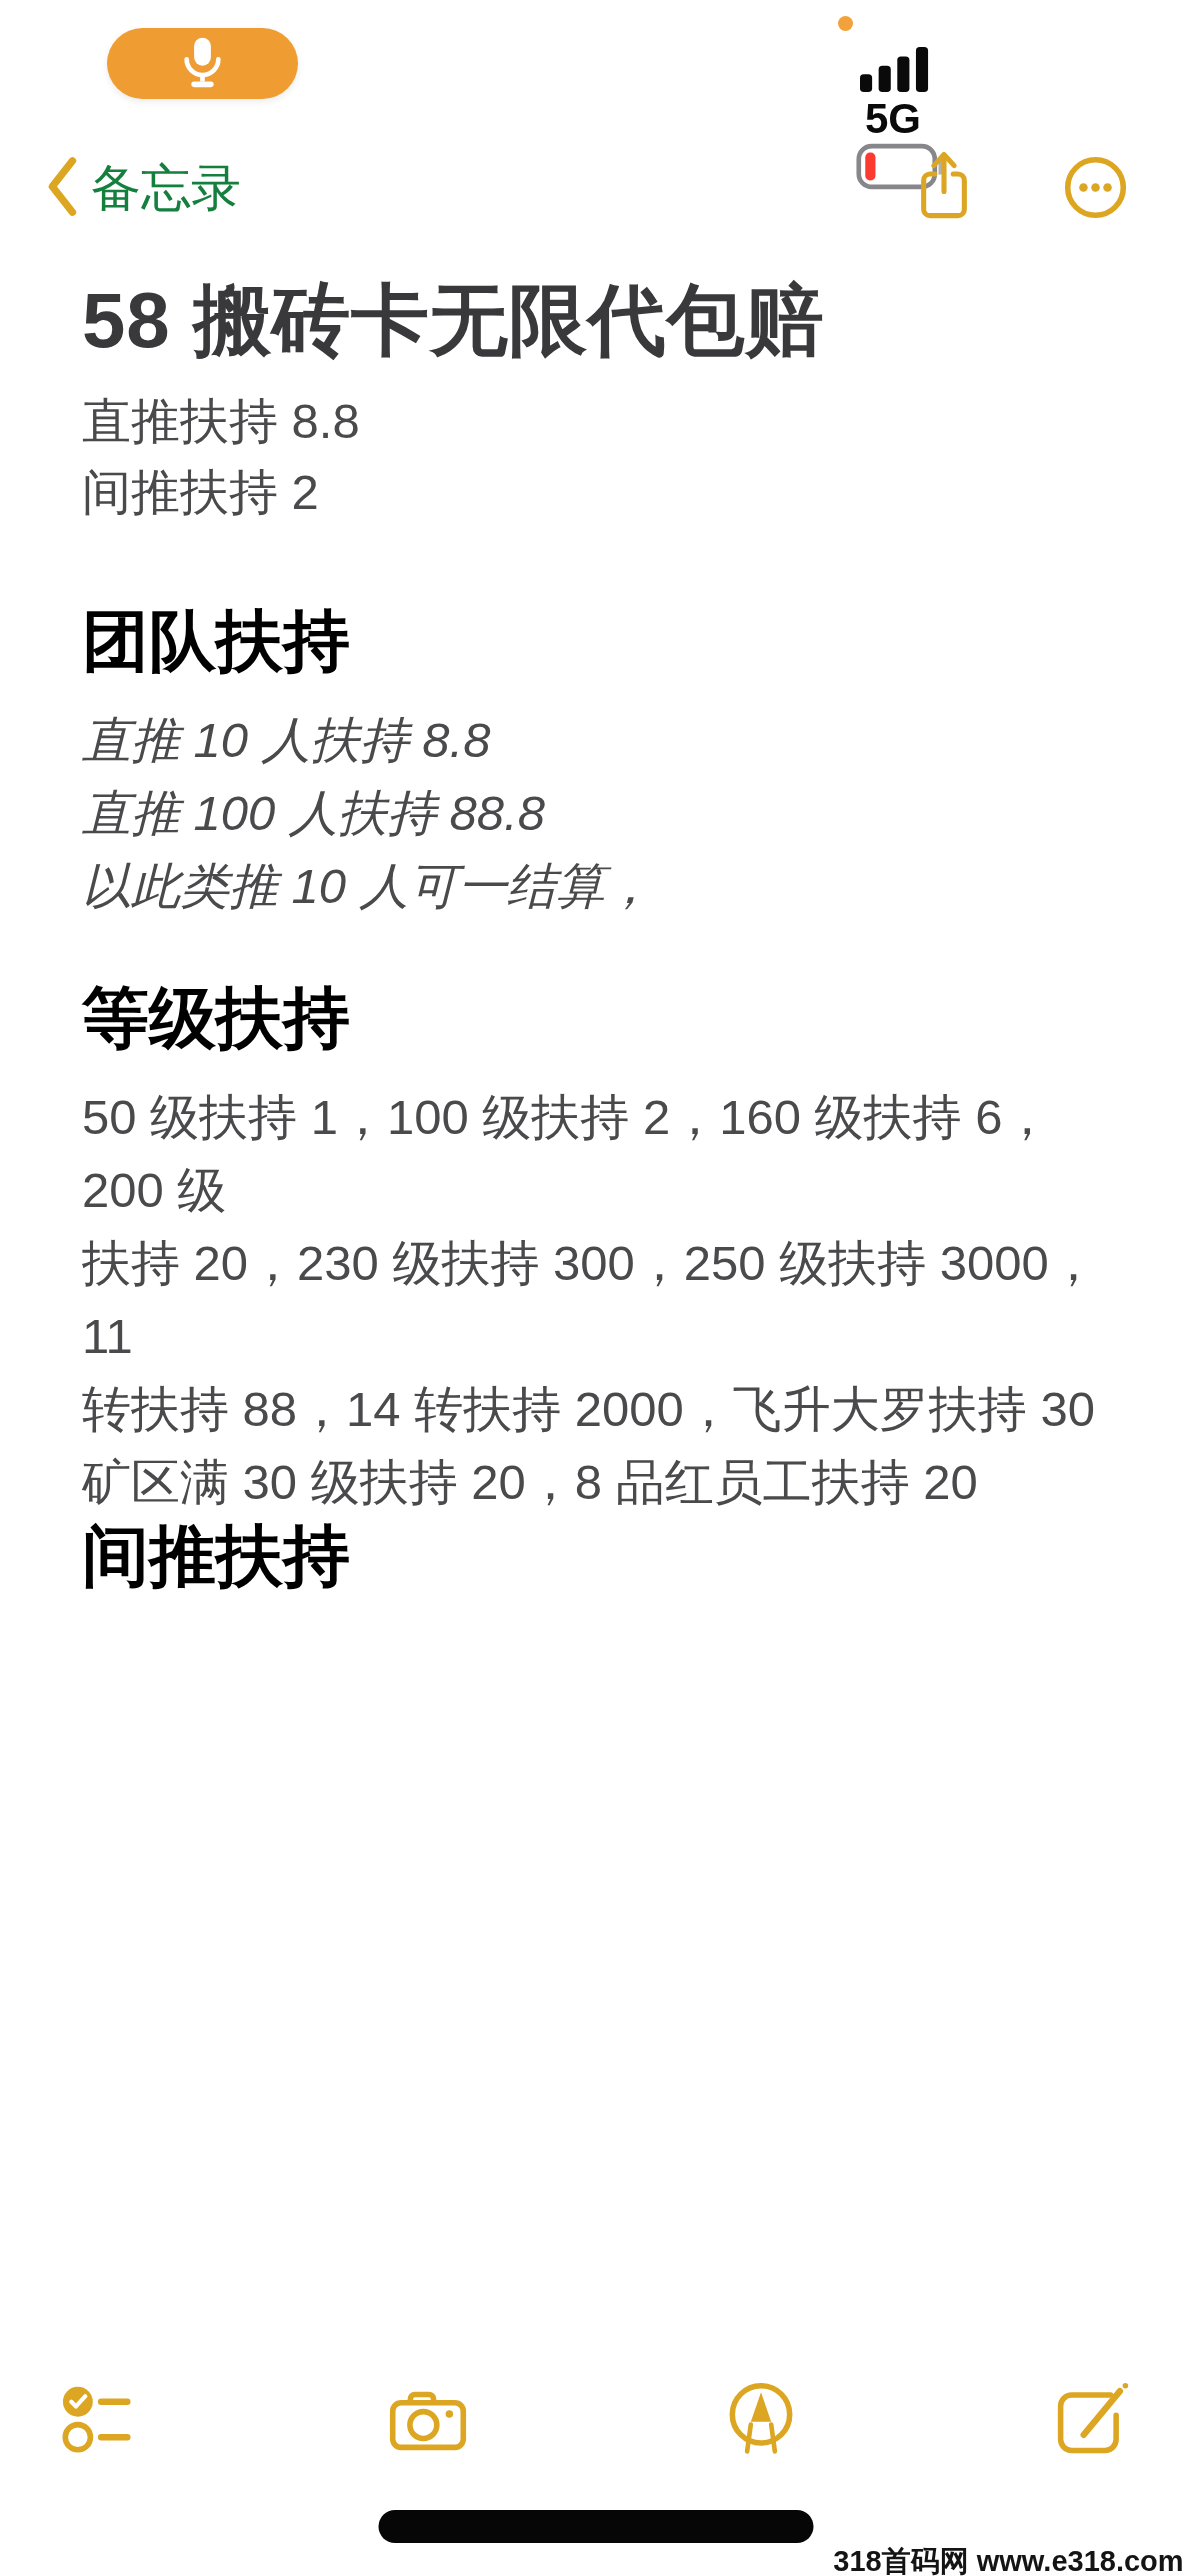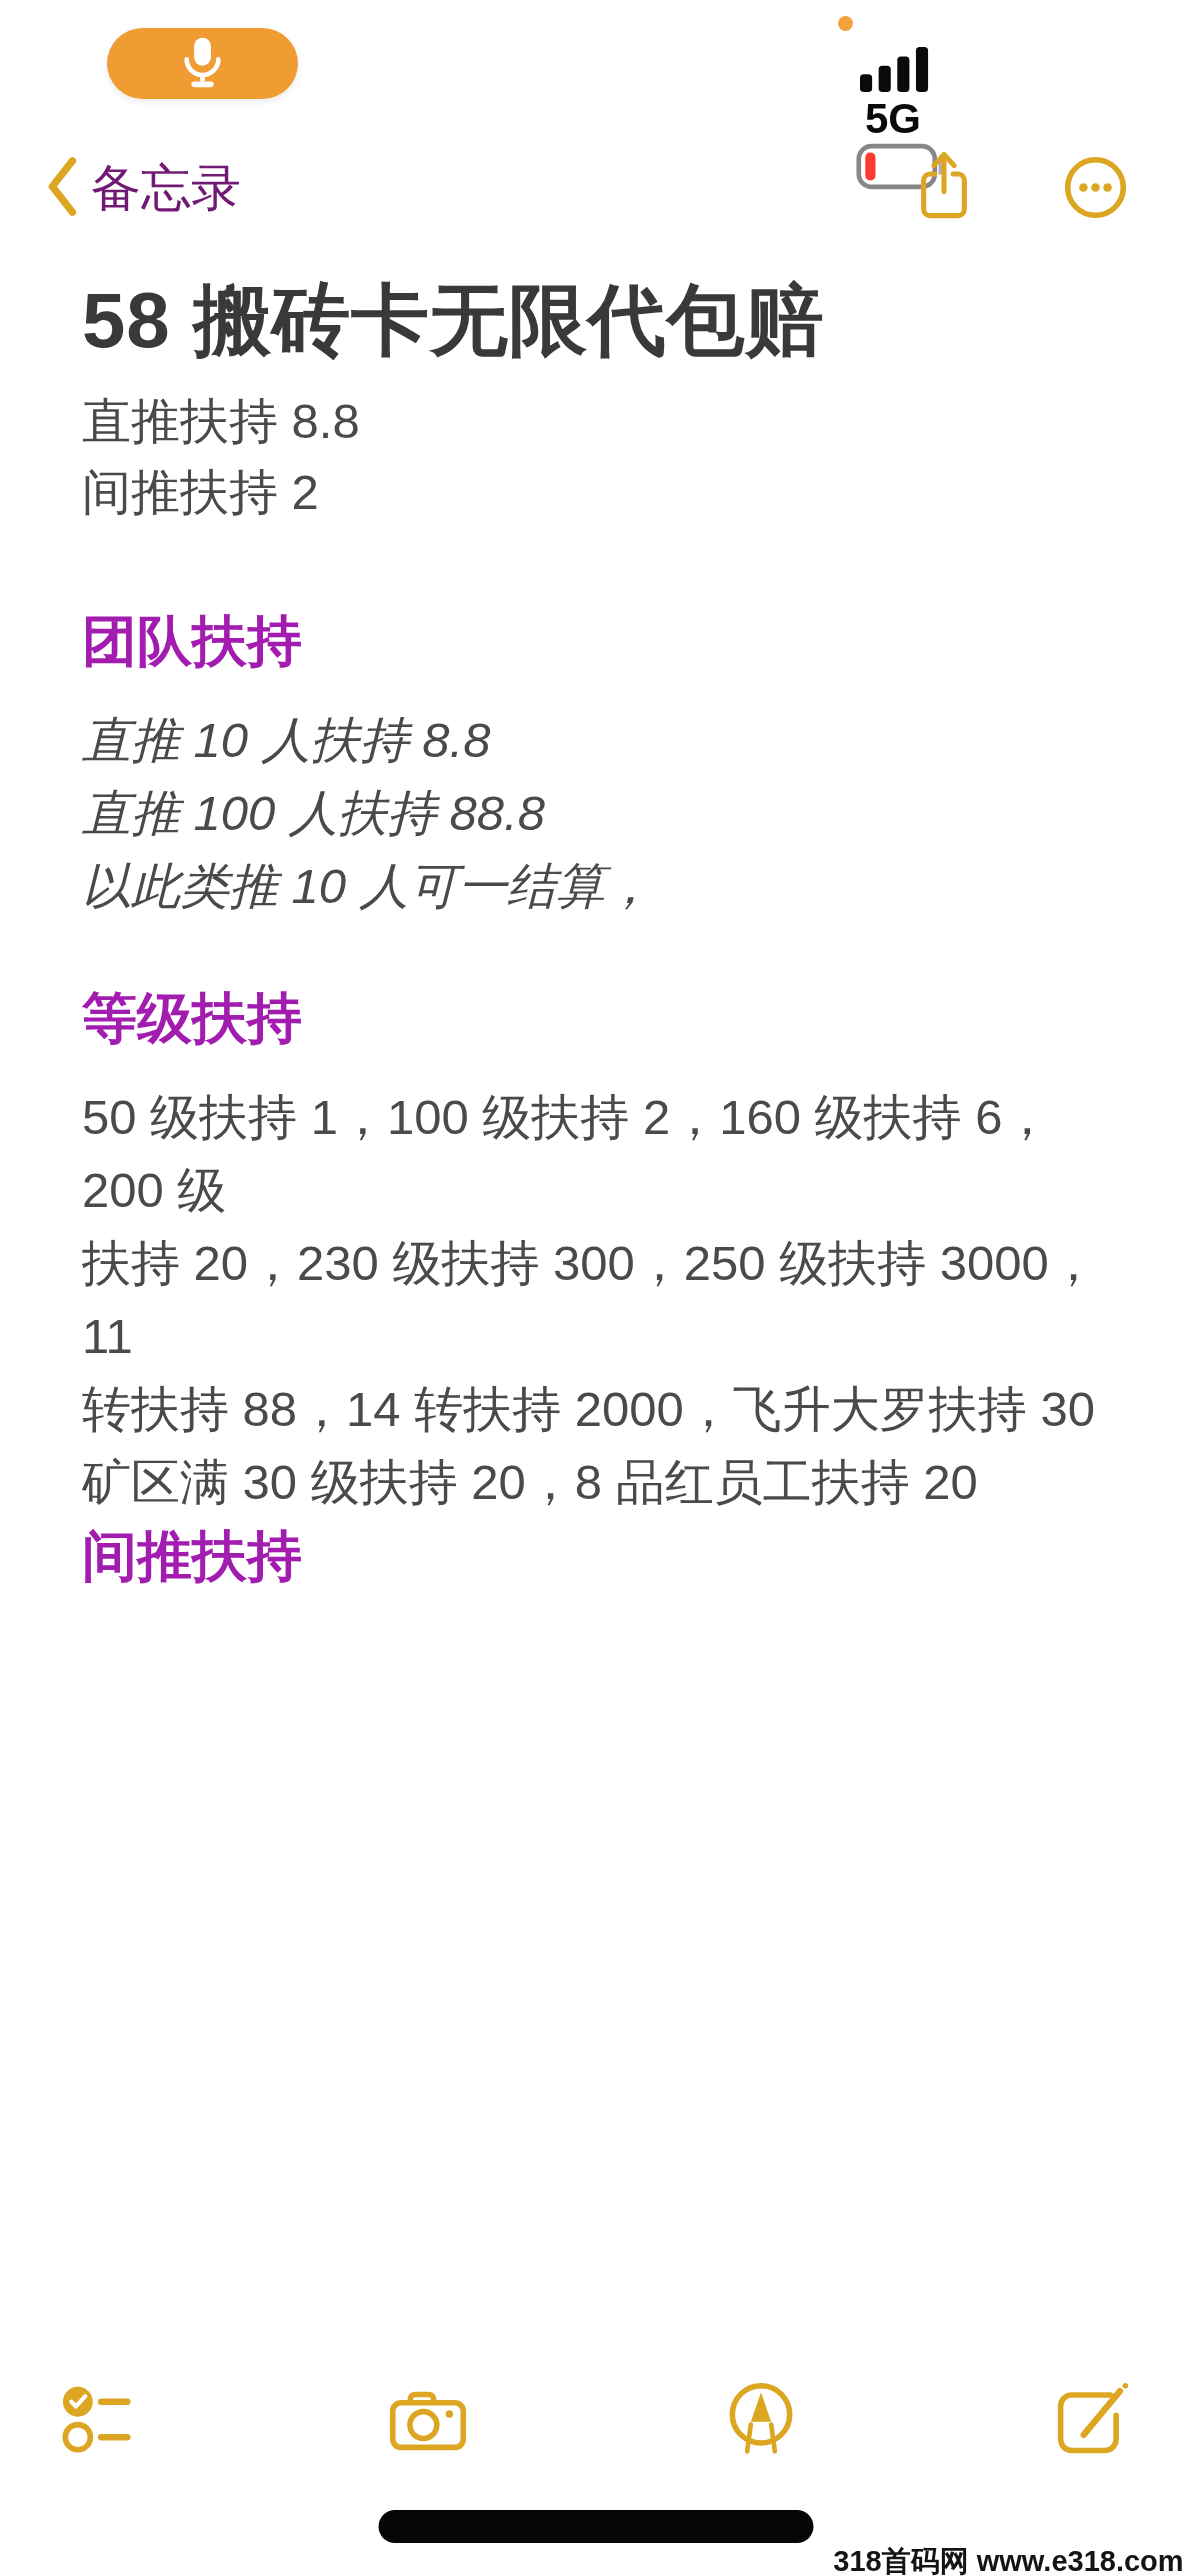--- a/index.html
+++ b/index.html
@@ -19,30 +19,30 @@
     box-shadow:0 2.8px 7.4px rgba(0,0,0,0.08);
   }
   .mic-dot { position:absolute; left:838px; top:16px; width:15px; height:15px; border-radius:50%; background:#F2A23C; }
   .status-right { position:absolute; left:856px; top:47px; height:45px; display:flex; align-items:center;flex-direction:column; }
   .signal { margin-right:13px; }
   .network-label { font-size:42px; font-weight:700; color:#0a0a0a; letter-spacing:0px; margin-right:15px; }
 
   
   .nav-bar { position:absolute; top:149px; left:0; width:1191px; height:107px; }
   .back-button { position:absolute; left:45px; top:5.6px; display:flex; align-items:center; cursor:pointer; }
-  .back-label { color:#701a75; font-size:50px; margin-left:13px; }
+  .back-label { color:#15803d; font-size:50px; margin-left:13px; }
   .share-button { position:absolute; left:916px; top:0px; }
   .more-button { position:absolute; left:1064px; top:7.4px; }
 
   
   .note-body { position:absolute; top:272px; left:82px; width:1047px; color:#4A4A4C; }
   .note-title { font-size:78px; line-height:97px; font-weight:700; color:#39393B; letter-spacing:0.9px; }
   .para { font-size:49px; line-height:73px; white-space:pre-line; }
   .para.intro { margin-top:16.7px; line-height:71px; }
-  .section-heading { font-size:55px; line-height:74px; font-weight:700; color:#a21caf; }
+  .section-heading { font-size:67px; line-height:74px; font-weight:700; color:#000000; }
   .h-team { margin-top:76px; }
   .p-team { margin-top:26px;font-style:italic; }
   .h-level { margin-top:58px; }
   .p-level { margin-top:26px; }
   .h-indirect { margin-top:0px; }
   .p-indirect { margin-top:20.5px; }
 
   
   .toolbar {
     position:absolute; left:0; top:2374px; width:1191px; height:93px;

